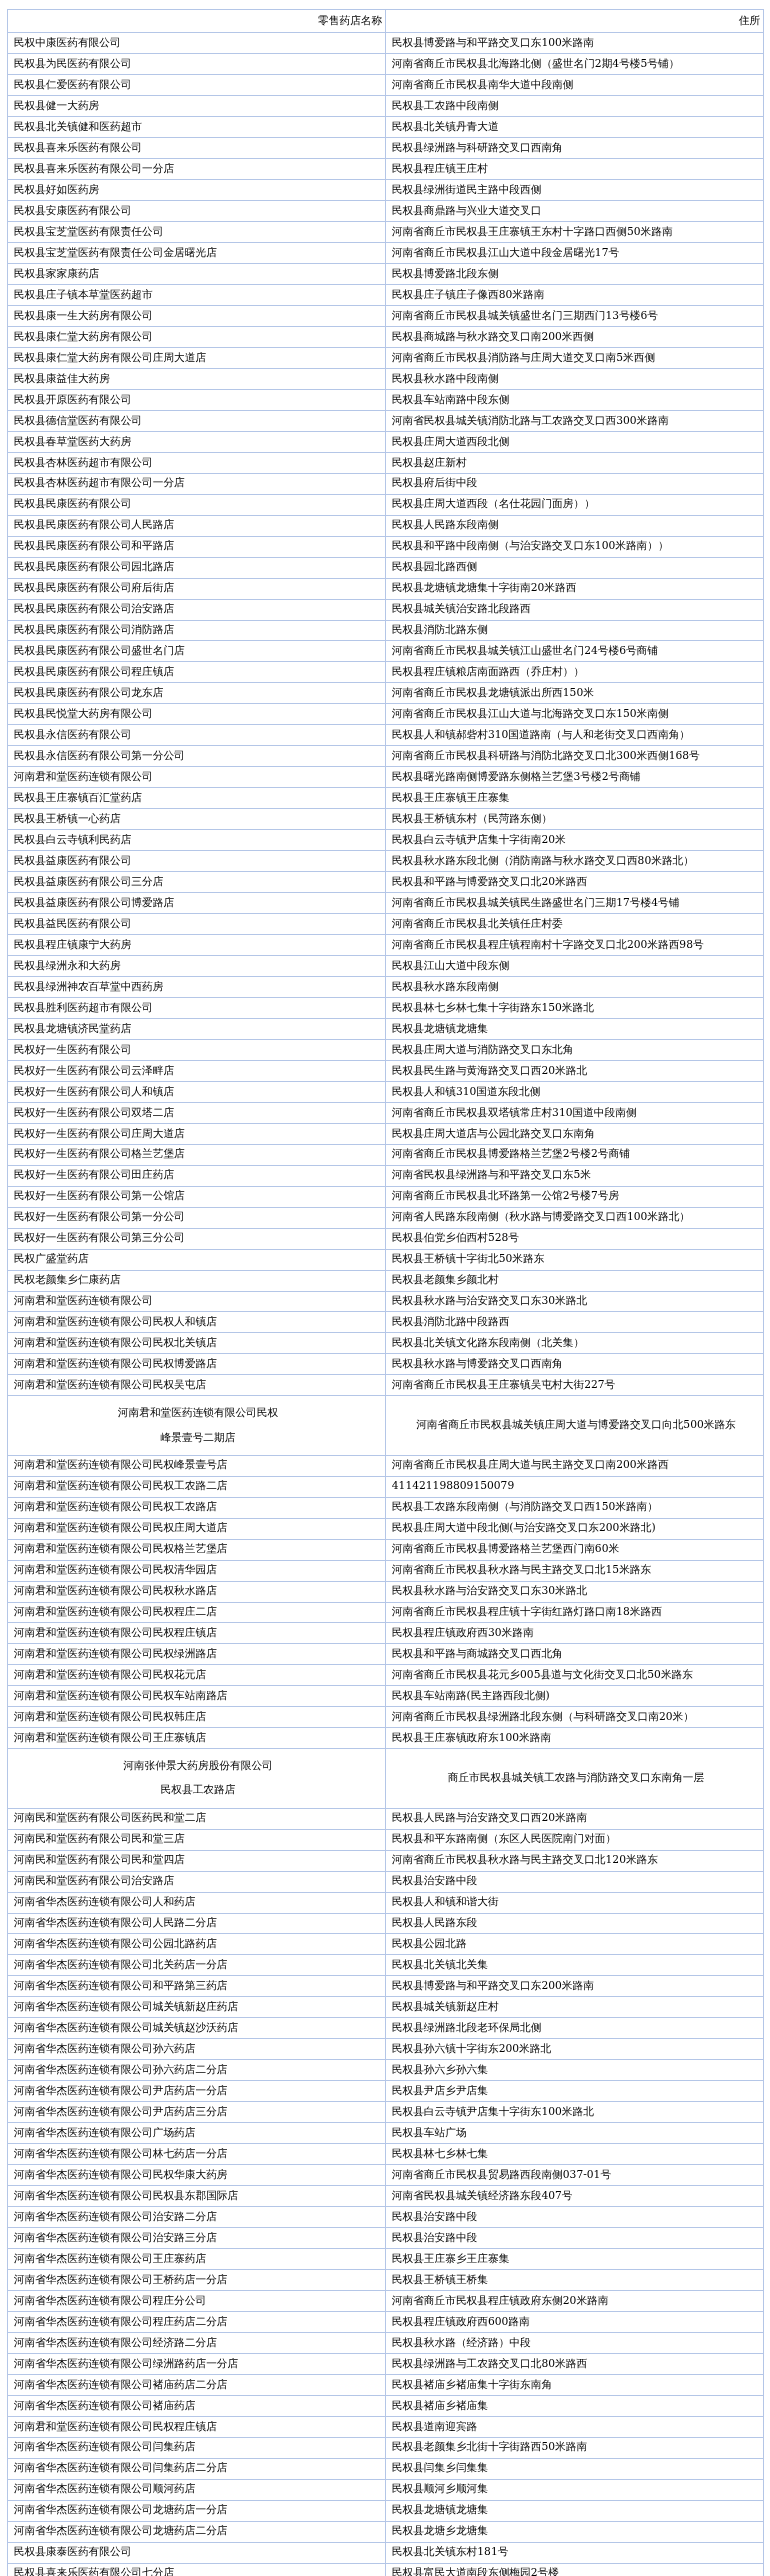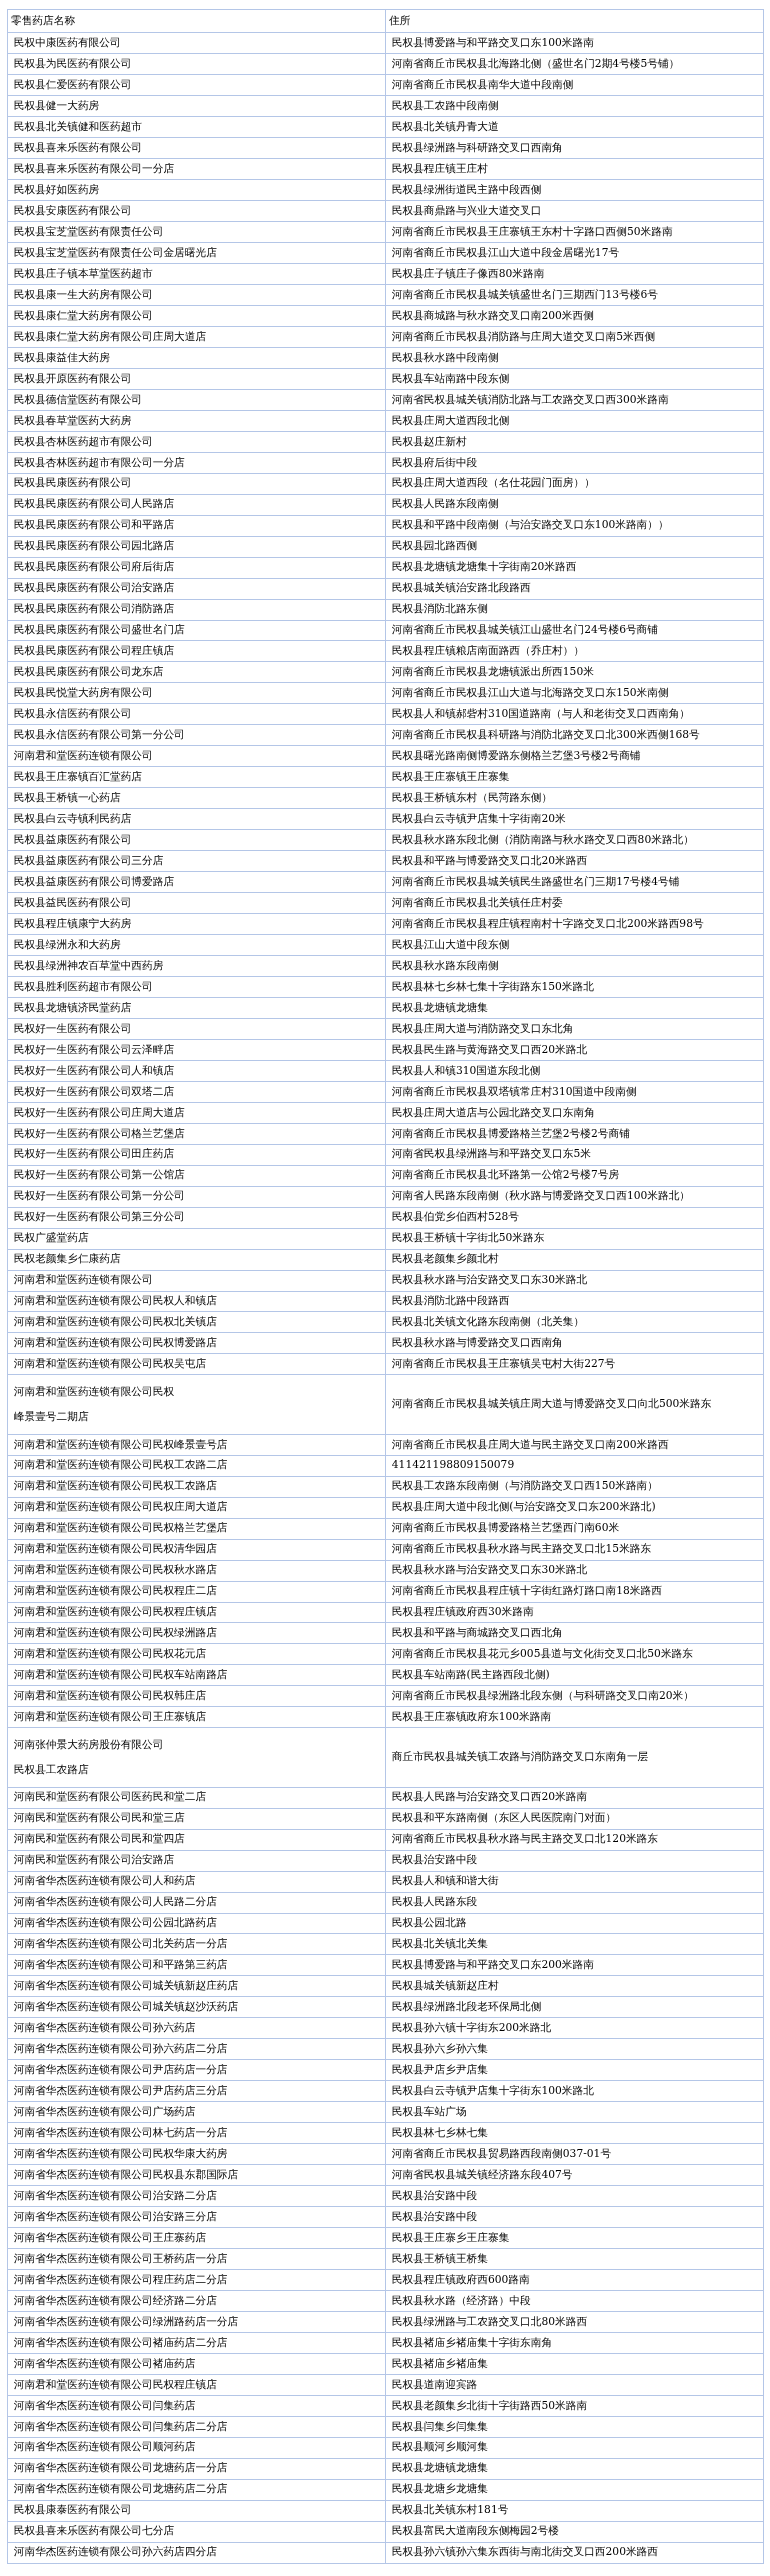--- a/index.html
+++ b/index.html
@@ -16,24 +16,24 @@
     font-size: 10.7px;
     font-weight: normal;
     color: #000;
     padding: 0.7px 2.9px 0.7px 5.7px;
     height: 18.6px;
     line-height: 1.35;
     vertical-align: middle;
     overflow: hidden;
     word-break: break-all;
   }
-  th { text-align: left; height: 20px; padding: 1.4px 2.9px; }
+  th { text-align: right; height: 20px; padding: 1.4px 2.9px; }
   td.name-cell { width: 318px; white-space: pre-line; }
   td.addr-cell { width: 424px; }
-  tr.tall td { height: 57px; }
+  tr.tall td { height: 57px; text-align: center; }
   tr.tall td.name-cell { line-height: 2.3; }
 </style>
 </head>
 <body>
 
 <table class="pharmacy-table">
   <thead>
     <tr>
       <th class="name-cell">零售药店名称</th>
       <th class="addr-cell">住所</th>
@@ -78,20 +78,24 @@
       </tr>
       <tr>
         <td class="name-cell">民权县宝芝堂医药有限责任公司</td>
         <td class="addr-cell">河南省商丘市民权县王庄寨镇王东村十字路口西侧50米路南</td>
       </tr>
       <tr>
         <td class="name-cell">民权县宝芝堂医药有限责任公司金居曙光店</td>
         <td class="addr-cell">河南省商丘市民权县江山大道中段金居曙光17号</td>
       </tr>
       <tr>
+        <td class="name-cell">民权县家家康药店</td>
+        <td class="addr-cell">民权县博爱路北段东侧</td>
+      </tr>
+      <tr>
         <td class="name-cell">民权县庄子镇本草堂医药超市</td>
         <td class="addr-cell">民权县庄子镇庄子像西80米路南</td>
       </tr>
       <tr>
         <td class="name-cell">民权县康一生大药房有限公司</td>
         <td class="addr-cell">河南省商丘市民权县城关镇盛世名门三期西门13号楼6号</td>
       </tr>
       <tr>
         <td class="name-cell">民权县康仁堂大药房有限公司</td>
         <td class="addr-cell">民权县商城路与秋水路交叉口南200米西侧</td>
@@ -446,20 +450,24 @@
         <td class="name-cell">河南省华杰医药连锁有限公司治安路三分店</td>
         <td class="addr-cell">民权县治安路中段</td>
       </tr>
       <tr>
         <td class="name-cell">河南省华杰医药连锁有限公司王庄寨药店</td>
         <td class="addr-cell">民权县王庄寨乡王庄寨集</td>
       </tr>
       <tr>
         <td class="name-cell">河南省华杰医药连锁有限公司王桥药店一分店</td>
         <td class="addr-cell">民权县王桥镇王桥集</td>
+      </tr>
+      <tr>
+        <td class="name-cell">河南省华杰医药连锁有限公司程庄分公司</td>
+        <td class="addr-cell">河南省商丘市民权县程庄镇政府东侧20米路南</td>
       </tr>
       <tr>
         <td class="name-cell">河南省华杰医药连锁有限公司程庄药店二分店</td>
         <td class="addr-cell">民权县程庄镇政府西600路南</td>
       </tr>
       <tr>
         <td class="name-cell">河南省华杰医药连锁有限公司经济路二分店</td>
         <td class="addr-cell">民权县秋水路（经济路）中段</td>
       </tr>
       <tr>

